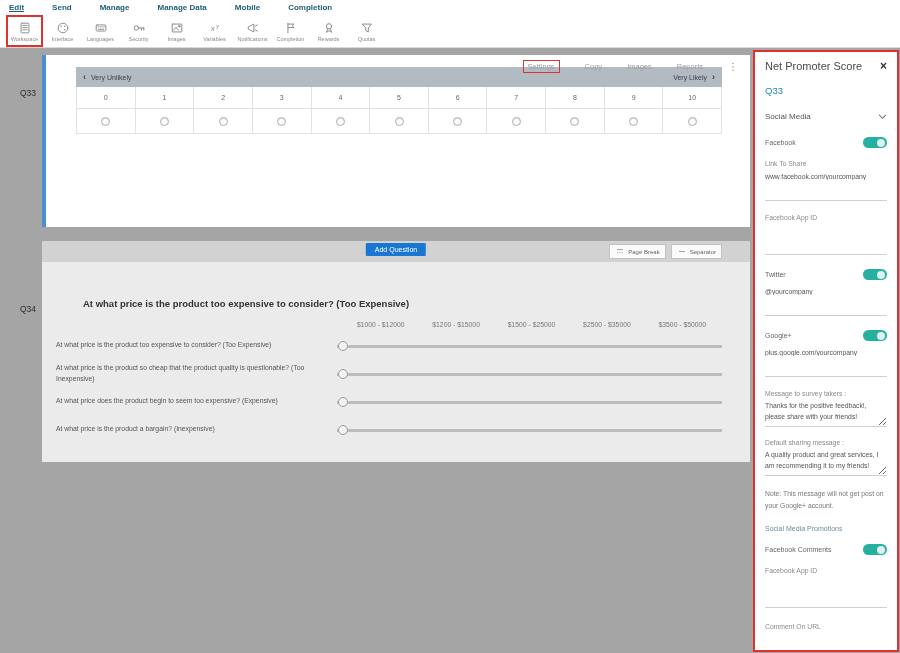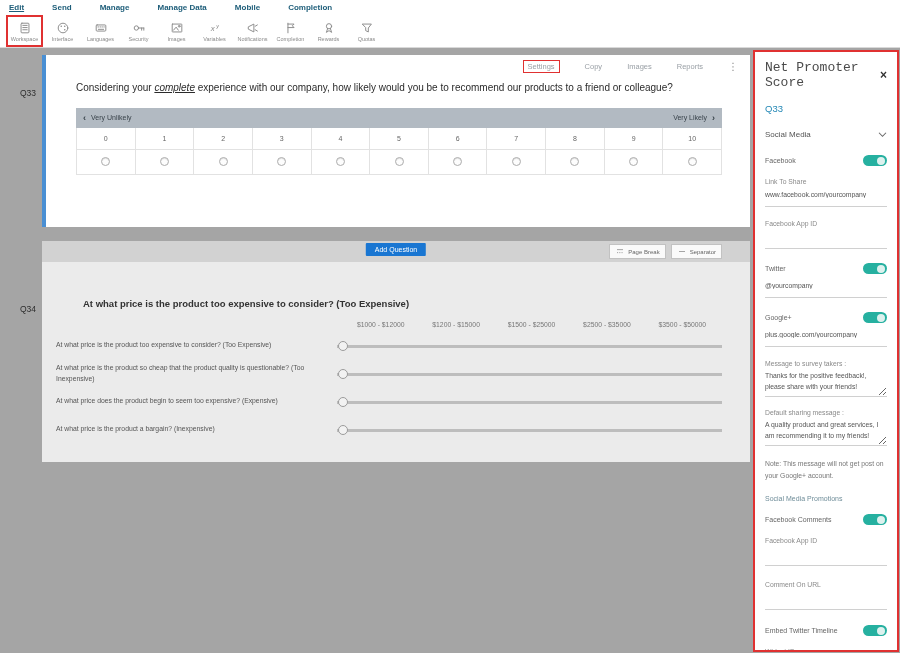--- a/index.html
+++ b/index.html
@@ -59,29 +59,29 @@
   .q34-cols span { flex:1; text-align:center; font-size:6.8px; color:#777; }
   .prow { display:flex; align-items:center; margin-top:7px; min-height:21px; }
   .prow .plabel { width:287px; padding-left:6px; padding-right:14px; font-size:6.8px; color:#555; line-height:1.5; }
   .prow .slider { position:relative; width:385px; height:10px; cursor:pointer; }
   .prow .track { position:absolute; left:0; right:0; top:4px; height:3px; background:#bdbdbd; }
   .prow .knob { position:absolute; left:1px; top:0; width:10px; height:10px; border-radius:50%; background:#f2f2f2; border:1px solid #9b9b9b; cursor:grab; }
 
   
   .panel { position:absolute; top:50px; right:1px; width:146px; bottom:1px; background:#fff; border:2px solid #e03131; padding:8px 10px 0 10px; overflow:hidden; }
   .panel-header { display:flex; justify-content:space-between; align-items:center; }
-  .panel-title { font-size:13px; color:#4a4a4a;font-family:Liberation Mono, monospace; }
+  .panel-title { font-size:11px; color:#4a4a4a; }
   .close { font-size:12px; font-weight:bold; color:#333; line-height:10px; cursor:pointer; }
   .qid { margin-top:13px; font-size:9.5px; color:#2287b5; }
   .section-row { margin-top:16px; display:flex; justify-content:space-between; align-items:center; font-size:8px; color:#555; cursor:pointer; }
   .trow { display:flex; justify-content:space-between; align-items:center; font-size:7px; color:#666; }
   .tg { width:24px; height:11px; border-radius:6px; background:#26b0a0; position:relative; flex-shrink:0; cursor:pointer; }
   .tg::after { content:""; position:absolute; top:1.5px; right:2px; width:8px; height:8px; border-radius:50%; background:#ddf1ee; }
   .flabel { font-size:6.8px; color:#8a8a8a; }
-  .pinput { display:block; width:100%; border:none; border-bottom:1px solid #d0d0d0; background:transparent; font-family:inherit; font-size:6.8px; color:#555; padding:2px 0 8px 0; outline:none; }
+  .pinput { display:block; width:100%; border:none; border-bottom:1px solid #d0d0d0; background:transparent; font-family:inherit; font-size:6.8px; color:#555; padding:2px 0 20px 0; outline:none; }
   .ptextarea { display:block; width:100%; border:none; border-bottom:1px solid #d0d0d0; background:transparent; font-family:inherit; font-size:6.8px; color:#555; line-height:1.6; height:26px; overflow:hidden; padding:0 0 3px 0; outline:none; }
   .note { font-size:6.8px; color:#777; line-height:1.8; }
   .section-label { font-size:7px; color:#6f8d99; }
   .m4{margin-top:4px}.m6{margin-top:6px}.m12{margin-top:12px}.m13{margin-top:13px}.m14{margin-top:14px}.m15{margin-top:15px}.m16{margin-top:16px}
 </style>
 </head>
 <body>
 
 <div class="app">
 
@@ -184,23 +184,20 @@
 
     <div class="canvas">
 
       <div class="card">
         <div class="actions">
           <span class="settings-chip">Settings</span>
           <span>Copy</span>
           <span>Images</span>
           <span>Reports</span>
           <span class="more">⋮</span>
-        </div>
-        <div class="qtext">
-          <span>Considering your </span><span class="em">complete</span><span> experience with our company, how likely would you be to recommend our products to a friend or colleague?</span>
         </div>
         <div class="scale">
           <div class="scale-header">
             <span class="side">
                 <span class="chev">‹</span>
                 <span>Very Unlikely</span>
               </span>
             <span class="side">
                 <span>Very Likely</span>
                 <span class="chev">›</span>

